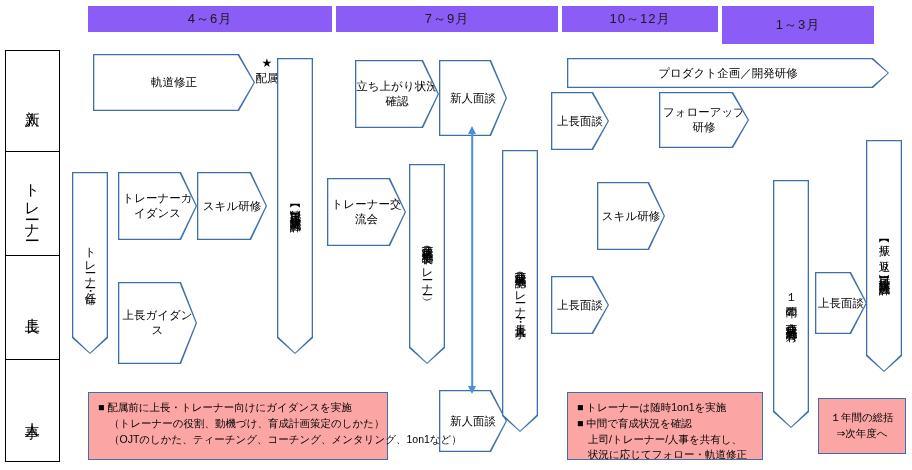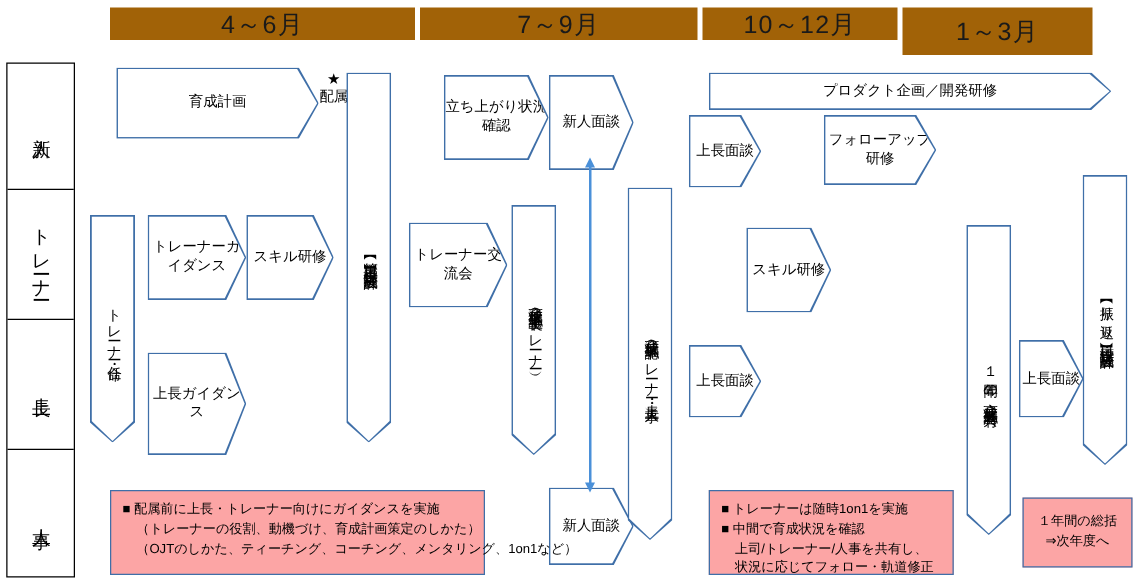--- a/index.html
+++ b/index.html
@@ -6,23 +6,23 @@
   body{
     width:912px;height:470px;background:#ffffff;
     font-family:"Liberation Sans","DejaVu Sans",sans-serif;
     color:#000;position:relative;overflow:hidden;
   }
   #canvas{position:relative;width:912px;height:470px;}
   .abs{position:absolute;box-sizing:border-box;}
 
   
   .qbar{
-    background:#a16207;color:#1a1a1a;
+    background:#8b5cf6;color:#1a1a1a;
     display:flex;align-items:center;justify-content:center;
-    font-size:20px;letter-spacing:1px;
+    font-size:13px;letter-spacing:1px;
   }
 
   
   .rolecol{border:1.5px solid #000;background:#fff;}
   .rolecell{
     border-bottom:1.5px solid #000;
     display:flex;align-items:center;justify-content:center;
     font-size:15px;letter-spacing:2px;text-align:center;line-height:1.15;
   }
   .rolecell.last{border-bottom:none;}
@@ -82,21 +82,21 @@
     </div>
     <div class="rolecell" style="height:103px;">
       <span class="vtext">上長</span>
     </div>
     <div class="rolecell last" style="height:106px;">
       <span class="vtext">人事</span>
     </div>
   </div>
 
   <div class="abs arrowshape clip-right" style="left:93px;top:54px;width:162px;height:57px;">
-    <div class="inner clip-right">育成計画</div>
+    <div class="inner clip-right">軌道修正</div>
   </div>
 
   <div class="abs smalllbl" style="left:247px;top:56px;width:40px;">
     <span class="star">★</span>
     <div>配属</div>
   </div>
 
   <div class="abs arrowshape clip-down" style="left:277px;top:58px;width:36px;height:296px;">
     <div class="inner clip-down v">【策定】目標設定・育成計画</div>
   </div>

